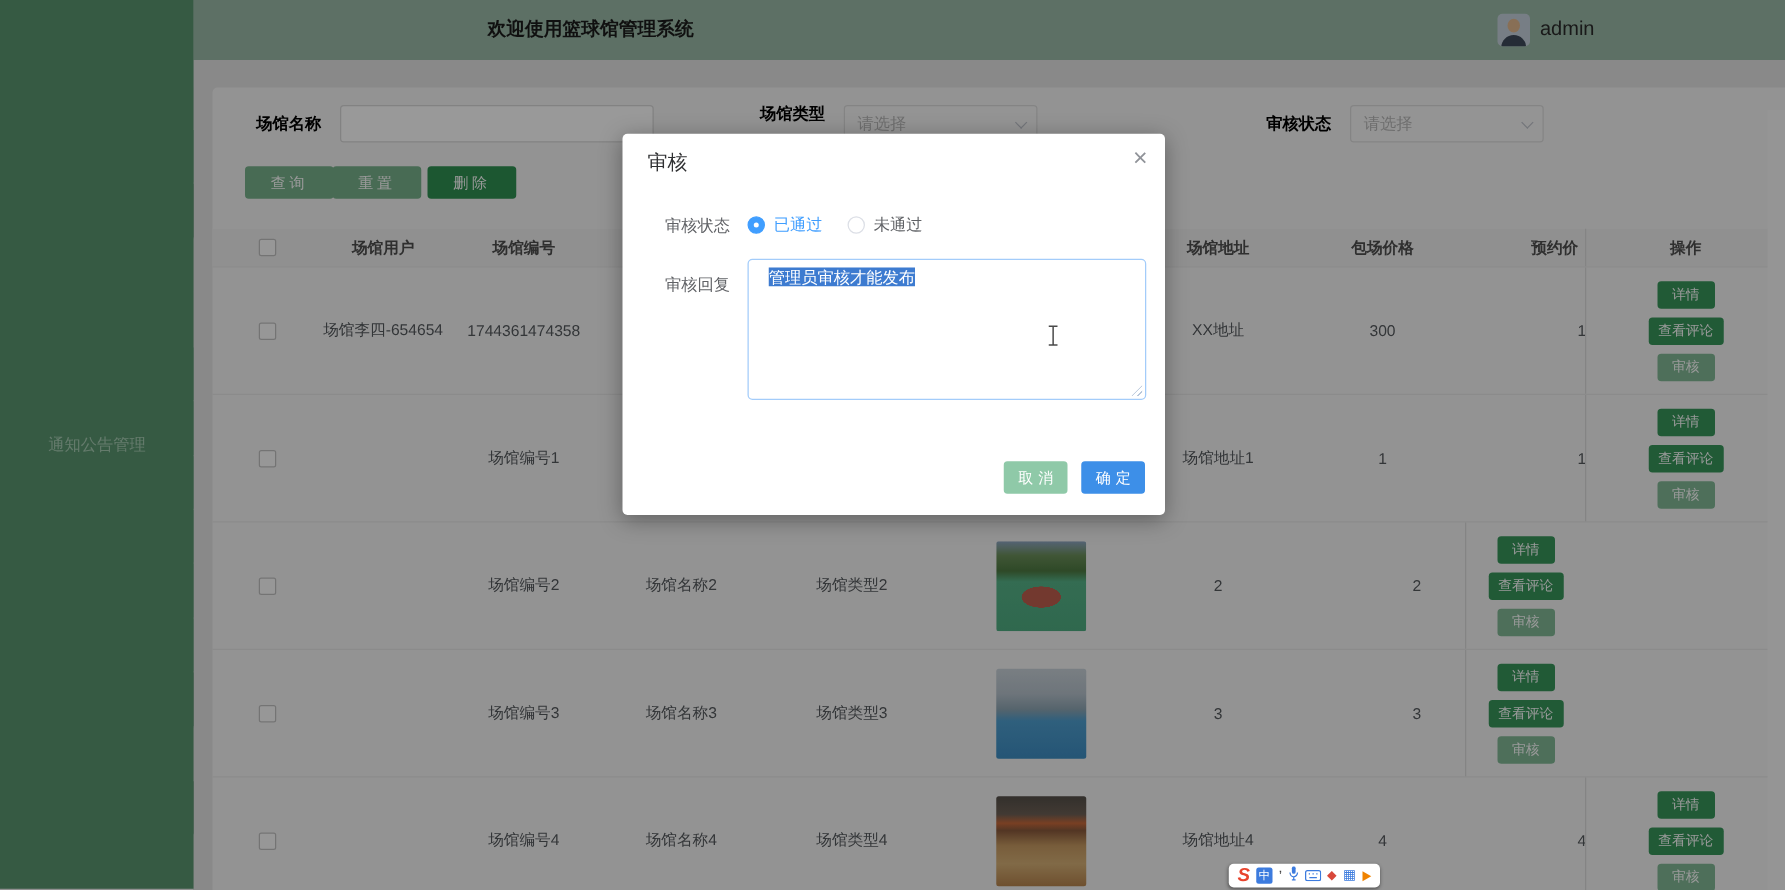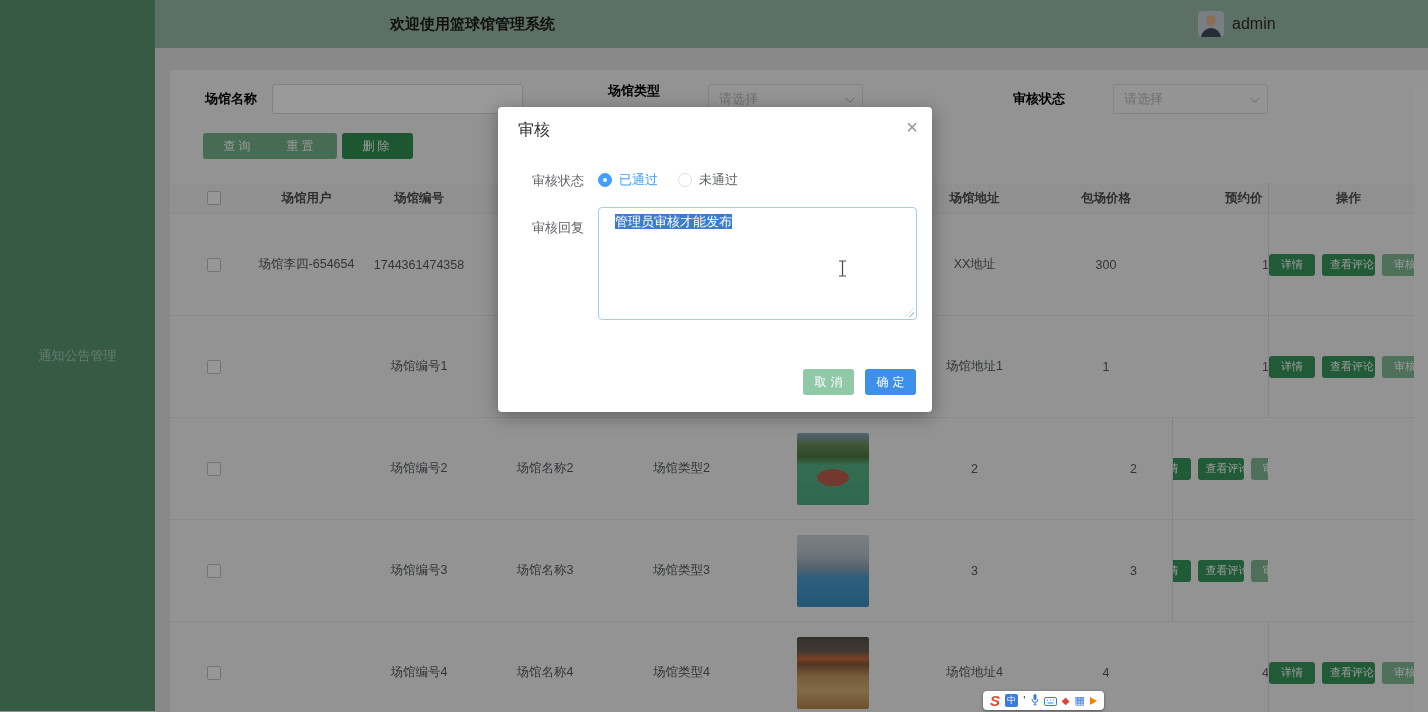--- a/index.html
+++ b/index.html
@@ -32,40 +32,40 @@
   .mini-avatar .torso { position:absolute; left:50%; bottom:-4px; transform:translateX(-50%); width:20px; height:13px; border-radius:10px 10px 0 0; background:#3E4A5A; }
   .userbox span { font-size:16px; color:#2B2B2B; }
 
   
   .content { position:absolute; left:155px; top:48px; width:1273px; height:664px; background:#E4E4E4; z-index:1; }
   .panel { position:absolute; left:15px; top:22px; width:1258px; height:642px; background:#F6F6F6; border-radius:4px 0 0 0; }
   .scroll-track { position:absolute; right:0; top:40px; width:14px; height:624px; background:#F8F8F8; }
 
   .fl { position:absolute; height:30px; line-height:30px; font-size:13px; font-weight:bold; color:#000000; }
   .ftext { position:absolute; top:14px; width:251px; height:30px; border:1px solid #D9D9D9; border-radius:3px; background:#FFFFFF; font-size:13px; padding:0 10px; color:#333; outline:none; }
-  .fselect { position:absolute; top:14px; width:155px; height:30px; border:1px solid #DDDDDD; border-radius:3px; background:#F7F7F7; display:flex; align-items:center; justify-content:space-between; padding:0 10px; cursor:pointer;margin-left:33px; }
+  .fselect { position:absolute; top:14px; width:155px; height:30px; border:1px solid #DDDDDD; border-radius:3px; background:#F7F7F7; display:flex; align-items:center; justify-content:space-between; padding:0 10px; cursor:pointer; }
   .fselect .ph { font-size:13px; color:#B8B8B8; }
   .chev { width:7px; height:7px; border-right:1.5px solid #C0C4CC; border-bottom:1.5px solid #C0C4CC; transform:rotate(45deg) translateY(-2px); }
 
   .fbtn { position:absolute; top:63px; width:71px; height:26px; border:none; border-radius:3px; color:#FFFFFF; font-size:12px; letter-spacing:3px; cursor:pointer; font-family:inherit; }
   .fbtn.mid { background:#79B38D; }
   .fbtn.strong { background:#2F9152; }
 
   
   .vtable { position:absolute; left:0; top:113px; width:1258px; }
   .thead, .trow { display:grid; grid-template-columns:88px 97px 128px 124px 149px 153px 131px 132px 96px 160px; }
   .thead { height:30px; background:#F1F1F1; }
   .trow { height:102px; border-top:1px solid #E8E8E8; }
   .hcell, .cell { display:flex; align-items:center; justify-content:center; font-size:12.5px; color:#565A5E; overflow:hidden; white-space:nowrap; }
   .hcell { font-weight:bold; color:#4F4F4F; }
   .hcell.booking, .cell.booking { justify-content:flex-start; }
   .hcell.booking { padding-left:53px; }
   .cell.booking { padding-left:90px; }
   .hcell.actions, .cell.actions { border-left:1px solid #DCDCDC; }
-  .cell.actions { flex-direction:row; gap:7px; }
+  .cell.actions { flex-direction:column; gap:7px; }
   .cb { width:14px; height:14px; border:1px solid #C2C2C2; border-radius:2px; background:#FCFCFC; cursor:pointer; }
   .abtn { height:22px; border:none; border-radius:3px; color:#FFFFFF; font-size:11px; cursor:pointer; font-family:inherit; padding:0 8px; min-width:46px; }
   .abtn.g { background:#37975B; }
   .abtn.lg { background:#82BA97; }
   .venue-img { width:72px; height:72px; border-radius:2px; }
   .img-outdoor { background:
       radial-gradient(ellipse 26px 14px at 50% 62%, #C0604F 0 60%, transparent 61%),
       linear-gradient(180deg,#8FA8C4 0%,#6B8F5A 16%,#4E7A42 33%,#57B489 45%,#4FAE82 100%); }
   .img-court { background:
       linear-gradient(180deg,#CAD3DA 0%,#B7C3CD 28%,#8FA7B5 45%,#4F9FD0 58%,#3E8EC4 100%); }
@@ -189,21 +189,21 @@
       <span class="ph">请选择</span>
       <i class="chev"></i>
     </div>
 
     <span class="fl" style="left:843px; top:14px;">审核状态</span>
     <div class="fselect" style="left:910px;">
       <span class="ph">请选择</span>
       <i class="chev"></i>
     </div>
 
-    <button class="fbtn mid" style="left:33px;">查询</button>
+    <button class="fbtn mid" style="left:26px;">查询</button>
     <button class="fbtn mid" style="left:96px;">重置</button>
     <button class="fbtn strong" style="left:172px;">删除</button>
 
     <div class="vtable">
       <div class="thead">
         <div class="hcell">
             <span class="cb"></span>
           </div>
         <div class="hcell">场馆用户</div>
         <div class="hcell">场馆编号</div>

